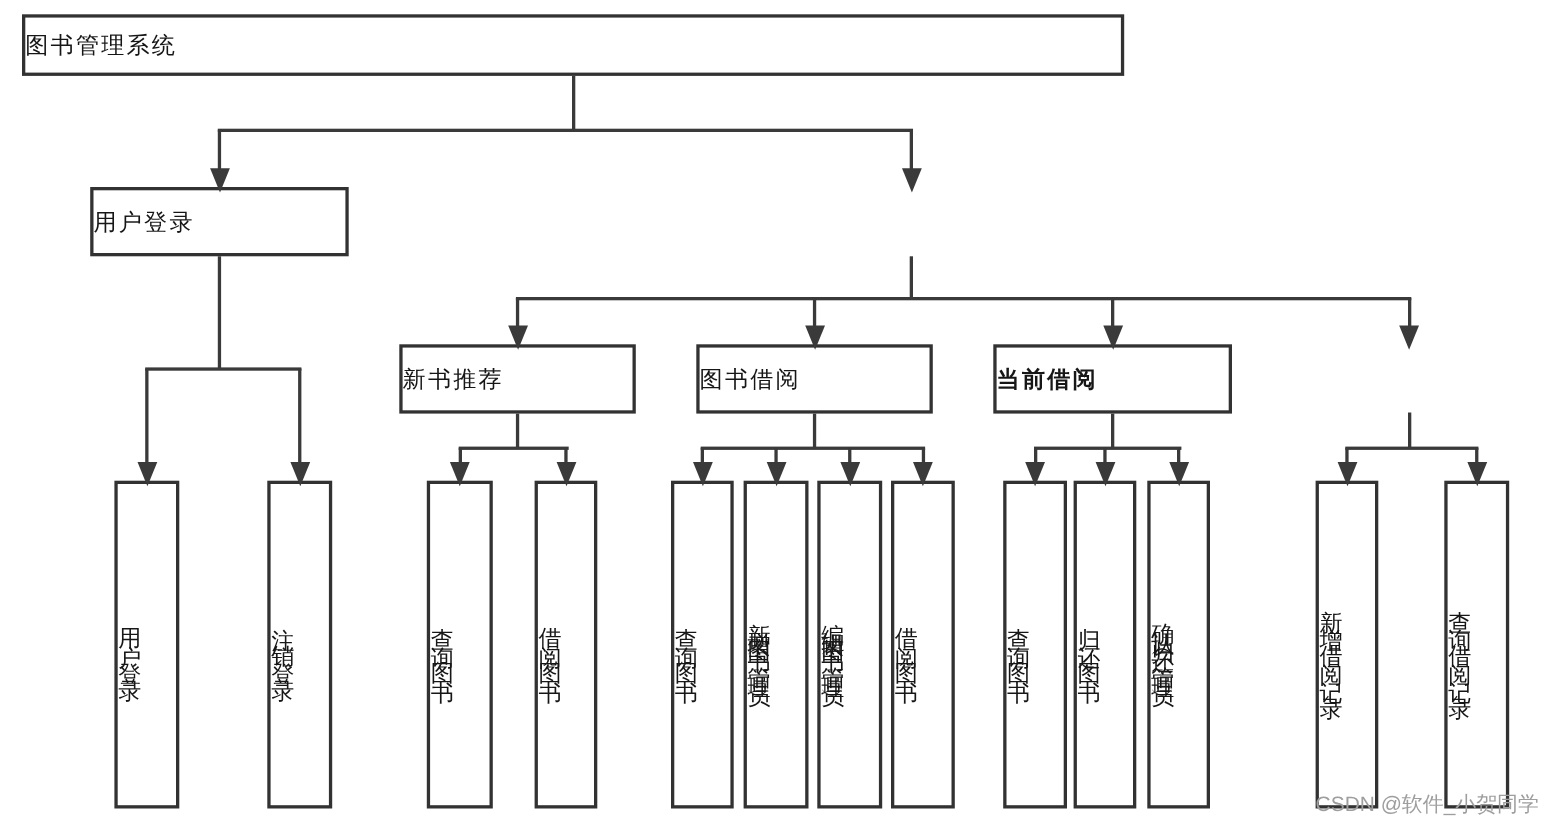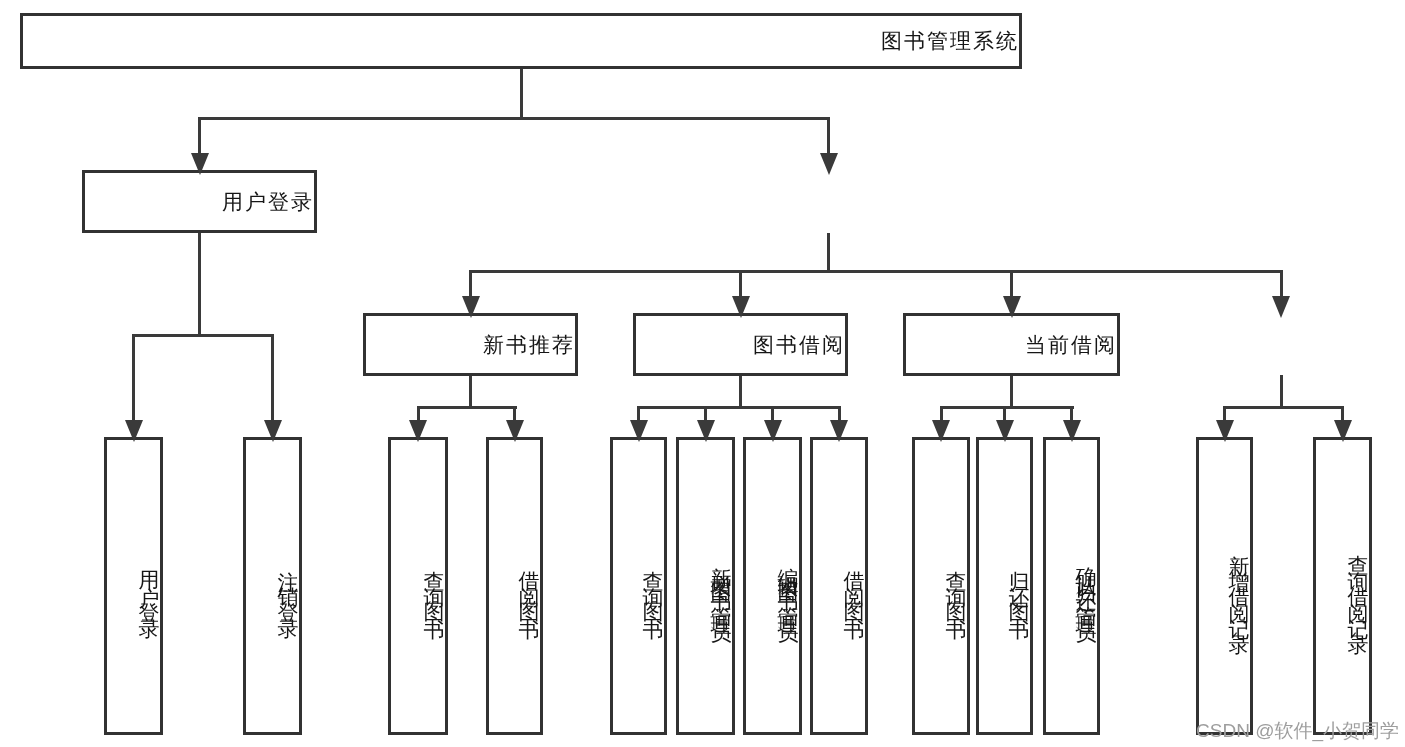--- a/index.html
+++ b/index.html
@@ -20,21 +20,21 @@
     width: 1405px;
     height: 747px;
   }
   .node {
     position: absolute;
     box-sizing: border-box;
     border: 3px solid #323232;
     background: #ffffff;
     display: flex;
     align-items: center;
-    justify-content: flex-end;
+    justify-content: flex-start;
     color: #161616;
   }
   .node.h span {
     font-size: 21px;
     letter-spacing: 2px;
     white-space: nowrap;
   }
   .node.v span {
     writing-mode: vertical-rl;
     text-orientation: mixed;
@@ -74,21 +74,21 @@
     </div>
     <div class="node h" style="left: 82px; top: 170px; width: 235px; height: 63px;">
       <span>用户登录</span>
     </div>
     <div class="node h" style="left: 633px; top: 313px; width: 215px; height: 63px;">
       <span>图书借阅</span>
     </div>
     <div class="node h" style="left: 363px; top: 313px; width: 215px; height: 63px;">
       <span>新书推荐</span>
     </div>
-    <div class="node h" style="left: 903px; top: 313px; width: 217px; height: 63px;">
+    <div class="node h" style="left: 903px; top: 313px; width: 217px; height: 63px; font-weight: bold;">
       <span>当前借阅</span>
     </div>
     <div class="node v" style="left: 104px; top: 437px; width: 59px; height: 298px;">
       <span style="letter-spacing: 16px;">用户登录</span>
     </div>
     <div class="node v" style="left: 243px; top: 437px; width: 59px; height: 298px;">
       <span style="letter-spacing: 16px;">注销登录</span>
     </div>
     <div class="node v" style="left: 388px; top: 437px; width: 60px; height: 298px;">
       <span style="letter-spacing: 16px;">查询图书</span>

